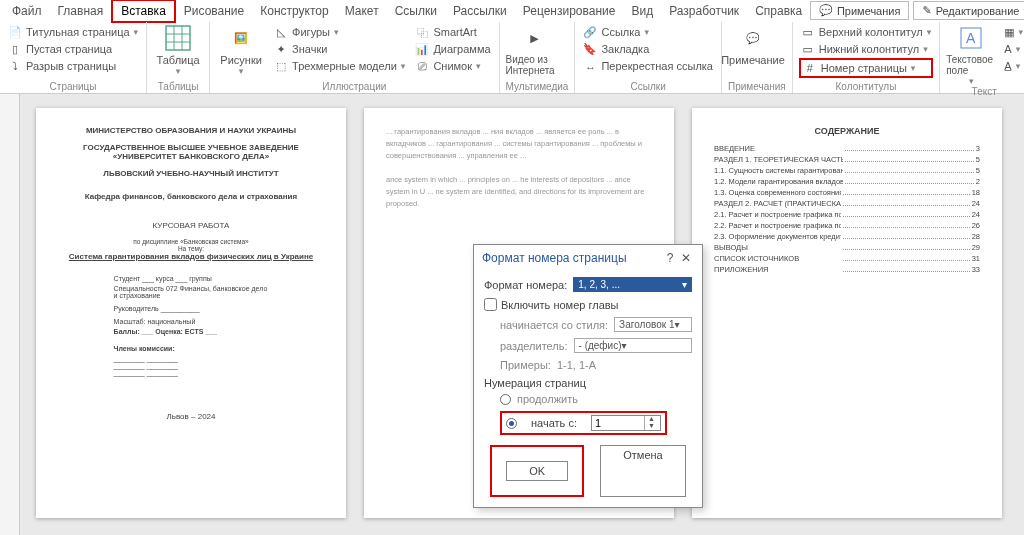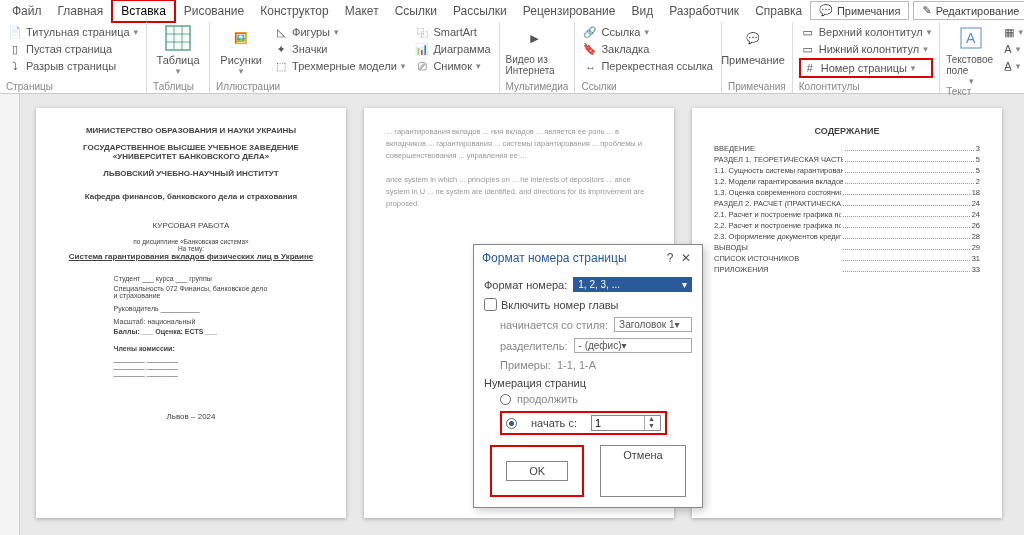--- a/index.html
+++ b/index.html
@@ -7,21 +7,21 @@
 
 .menubar { display: flex; align-items: center; height: 22px; background: #fff; border-bottom: 1px solid transparent; padding: 0 4px; }
 .menu-item { padding: 3px 8px; font-size: 12px; color: #555; cursor: pointer; }
 .menu-item.active { border: 2px solid #d00; color: #000; font-weight: 500; }
 .menubar-right { margin-left: auto; display: flex; gap: 4px; }
 .top-btn { border: 1px solid #bbb; padding: 2px 8px; font-size: 11px; display: flex; align-items: center; gap: 4px; }
 
 .ribbon { display: flex; height: 72px; border-bottom: 1px solid #ccc; background: #fff; }
 .group { border-right: 1px solid #ddd; padding: 2px 6px 0 6px; display: flex; flex-direction: column; }
 .group-body { flex: 1; display: flex; align-items: flex-start; gap: 6px; }
-.group-label { text-align: left; font-size: 10px; color: #888; padding-bottom: 1px; }
+.group-label { text-align: center; font-size: 10px; color: #888; padding-bottom: 1px; }
 .vlist { display: flex; flex-direction: column; gap: 1px; }
 .rb { display: flex; align-items: center; gap: 4px; font-size: 11px; color: #555; padding: 1px 2px; white-space: nowrap; cursor: pointer; }
 .rb .ic { width: 14px; height: 14px; display: inline-flex; align-items: center; justify-content: center; }
 .bigbtn { display: flex; flex-direction: column; align-items: center; width: 50px; font-size: 11px; color: #555; cursor: pointer; }
 .bigbtn .ic { width: 28px; height: 28px; display: flex; align-items: center; justify-content: center; margin-bottom: 2px; }
 .drop { font-size: 9px; color: #888; }
 .hl-red { border: 2px solid #d00; padding: 1px 2px; }
 
 .workspace { display: flex; height: calc(535px - 94px); background: #e9e9e9; }
 .ruler-v { width: 20px; background: #f4f4f4; border-right: 1px solid #ccc; }

